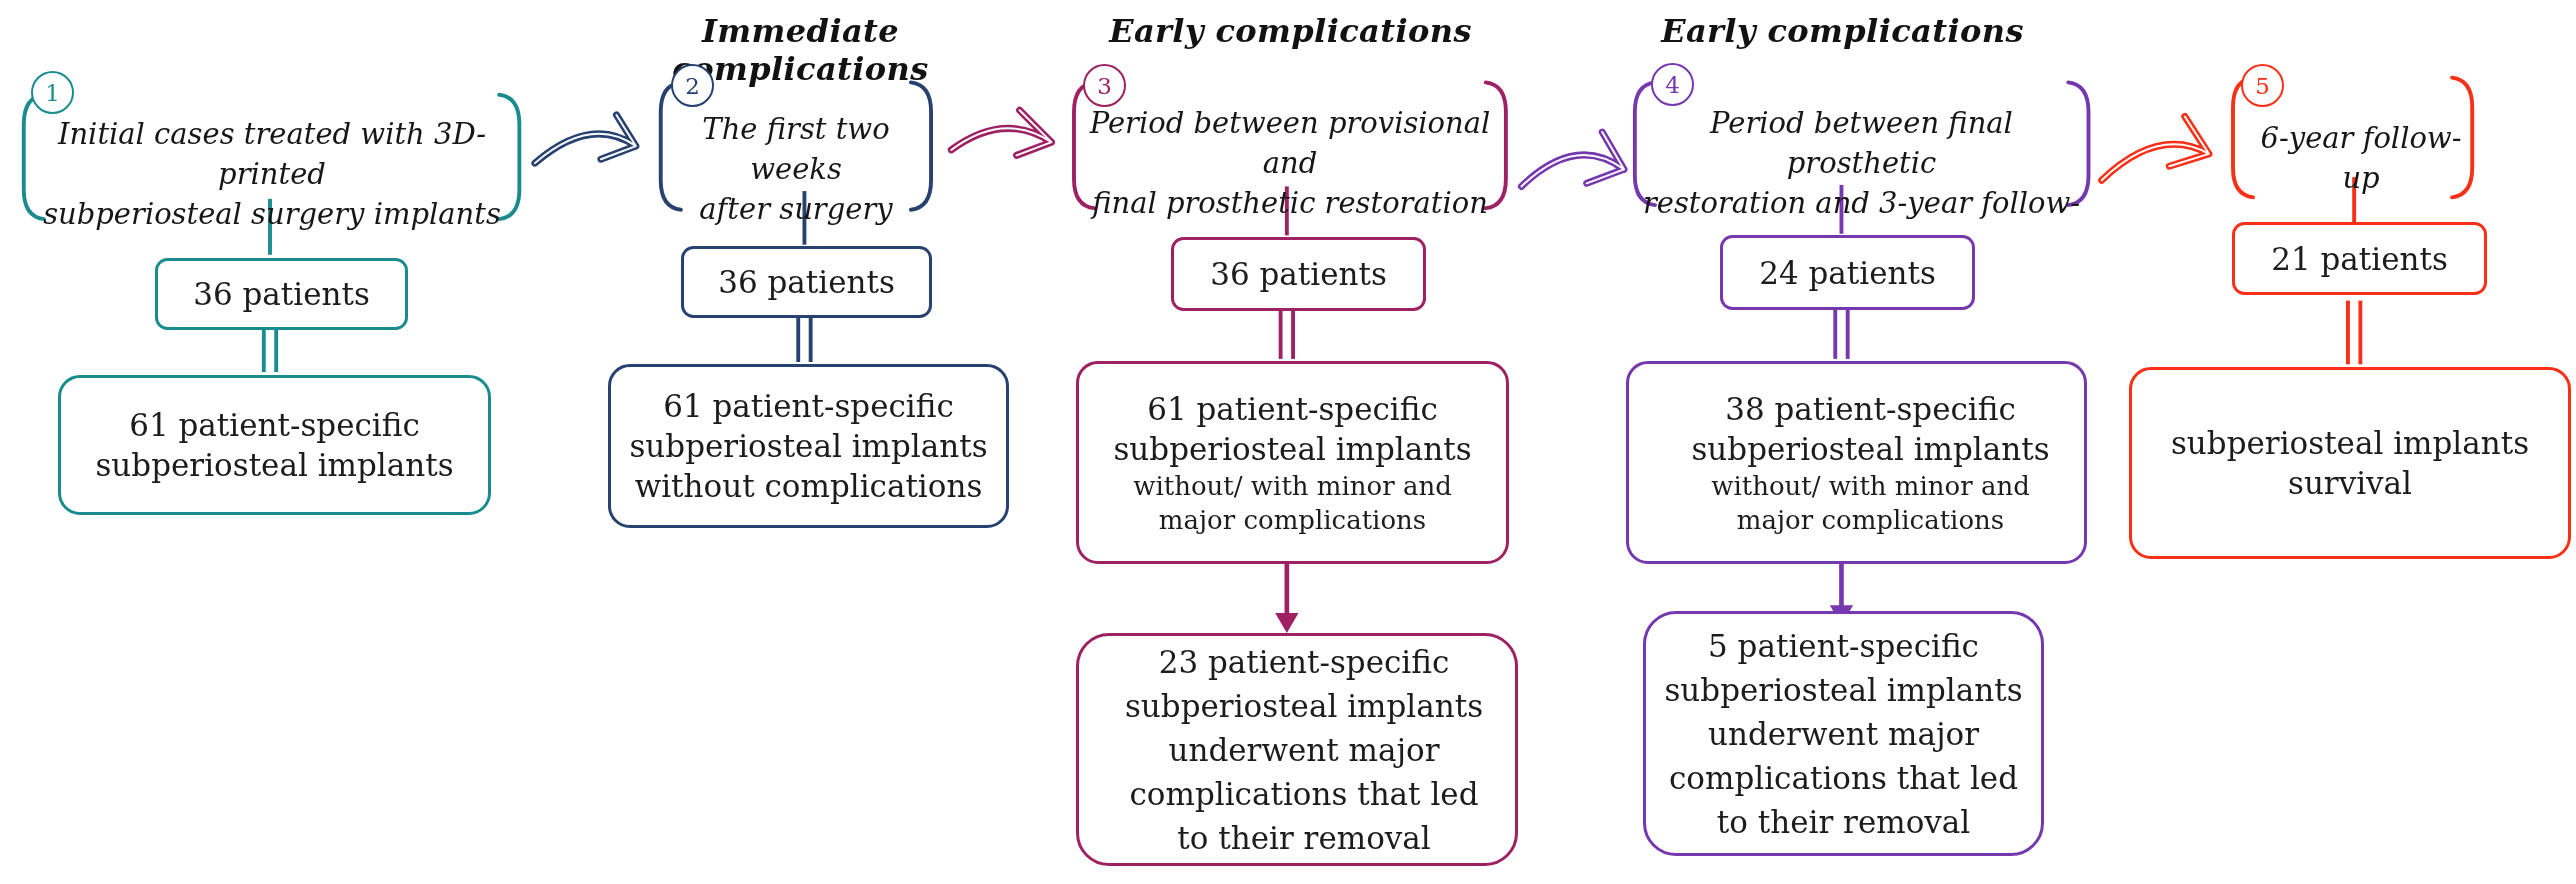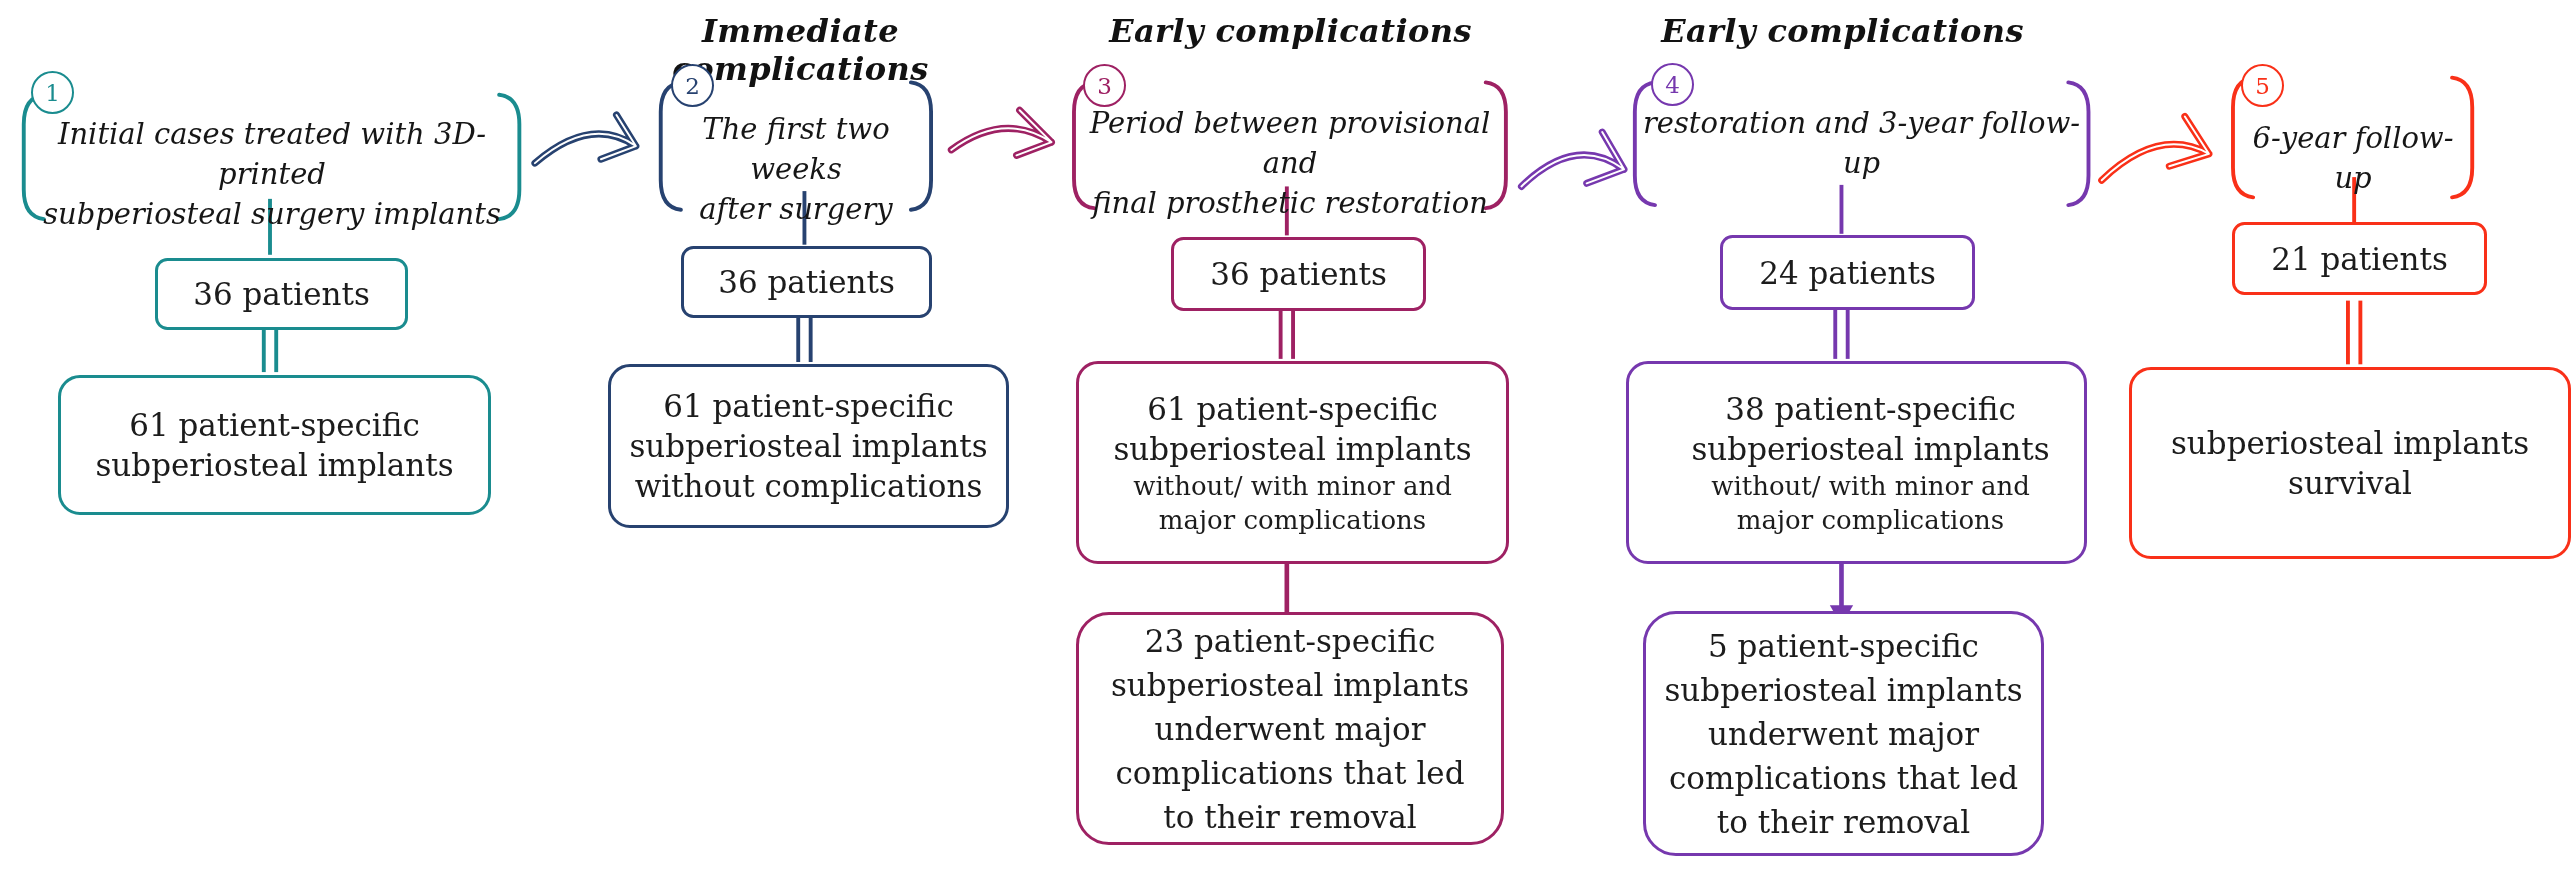--- a/index.html
+++ b/index.html
@@ -184,37 +184,38 @@
     <div class="box outcome" style="left:1076px;top:361px;width:427px;height:197px;">
       <div class="main">
           <div class="tline">61 patient-specific</div>
           <div class="tline">subperiosteal implants</div>
         </div>
       <div class="note">
           <div class="tline">without/ with minor and</div>
           <div class="tline">major complications</div>
         </div>
     </div>
-    <div class="box removal" style="left:1076px;top:612px;width:422px;height:227px;">
+    <div class="box removal" style="left:1076px;top:633px;width:422px;height:227px;padding-left:14px;">
       <div class="main5">
           <div class="tline">23 patient-specific</div>
           <div class="tline">subperiosteal implants</div>
           <div class="tline">underwent major</div>
           <div class="tline">complications that led</div>
           <div class="tline">to their removal</div>
         </div>
     </div>
   </div>
 
   <div class="stage s4">
     <div class="header" style="left:1648px;">Early complications</div>
     <div class="numcircle" style="left:1651px;top:63px;">
       <span>4</span>
     </div>
     <div class="bracket-text" style="left:1637px;top:103px;width:449px;">
+        <div class="tline">Period between final prosthetic</div>
         <div class="tline">restoration and 3-year follow-up</div>
       </div>
     <div class="box patients" style="left:1720px;top:235px;width:249px;height:69px;">
       <span>24 patients</span>
     </div>
     <div class="box outcome" style="left:1626px;top:361px;width:427px;height:197px;padding-left:28px;">
       <div class="main">
           <div class="tline">38 patient-specific</div>
           <div class="tline">subperiosteal implants</div>
         </div>
@@ -231,21 +232,21 @@
           <div class="tline">complications that led</div>
           <div class="tline">to their removal</div>
         </div>
     </div>
   </div>
 
   <div class="stage s5">
     <div class="numcircle" style="left:2241px;top:64px;">
       <span>5</span>
     </div>
-    <div class="bracket-text" style="left:2235px;top:118px;width:236px;">
+    <div class="bracket-text" style="left:2235px;top:118px;width:236px;padding-left:8px;">
         <div class="tline">6-year follow-up</div>
       </div>
     <div class="box patients" style="left:2232px;top:222px;width:249px;height:67px;">
       <span>21 patients</span>
     </div>
     <div class="box outcome" style="left:2129px;top:367px;width:436px;height:186px;">
       <div class="main">
           <div class="tline">subperiosteal implants</div>
           <div class="tline">survival</div>
         </div>

